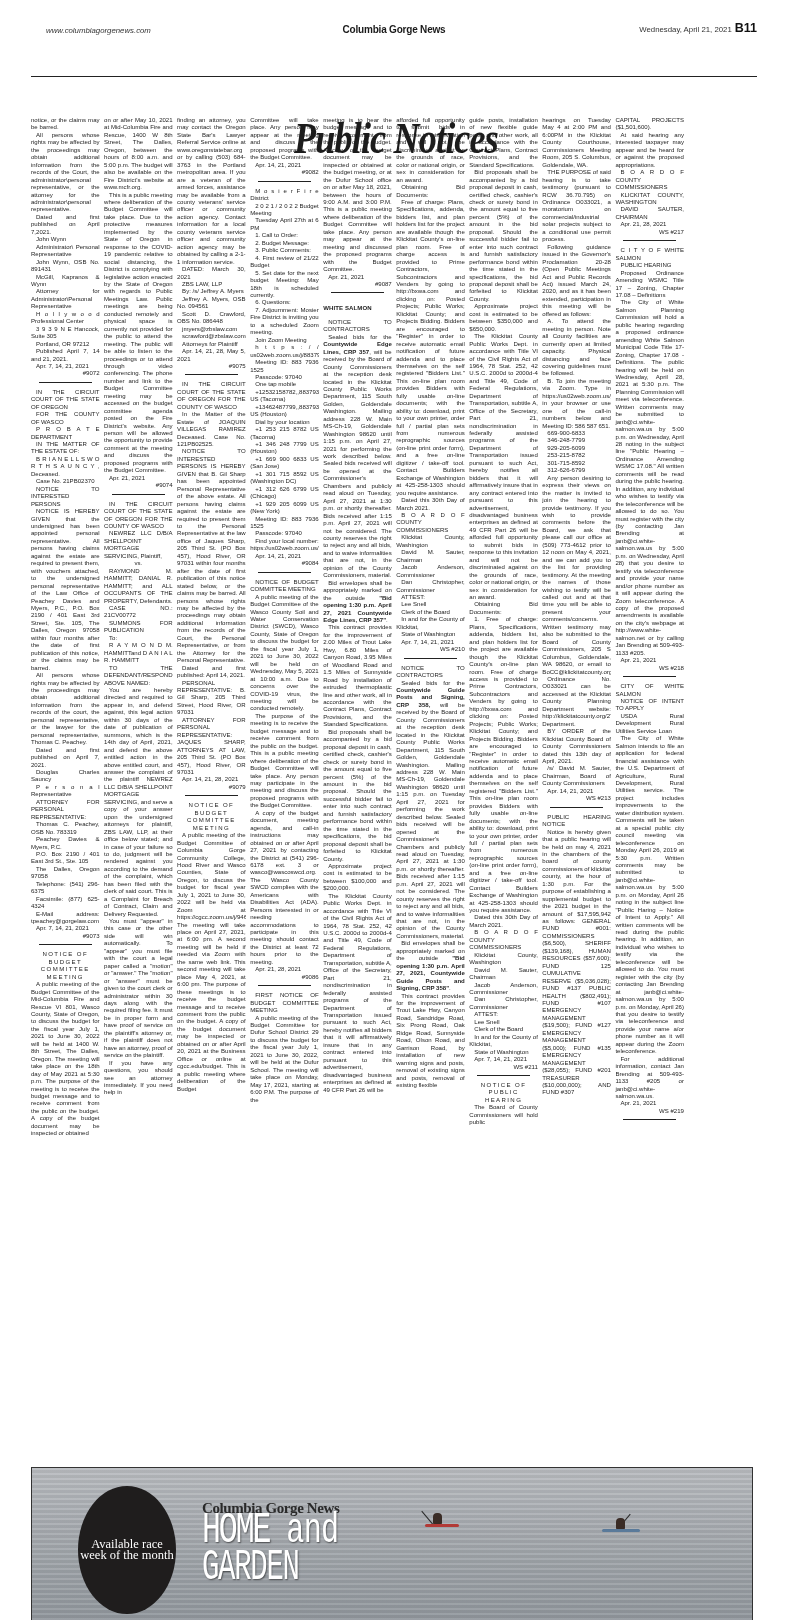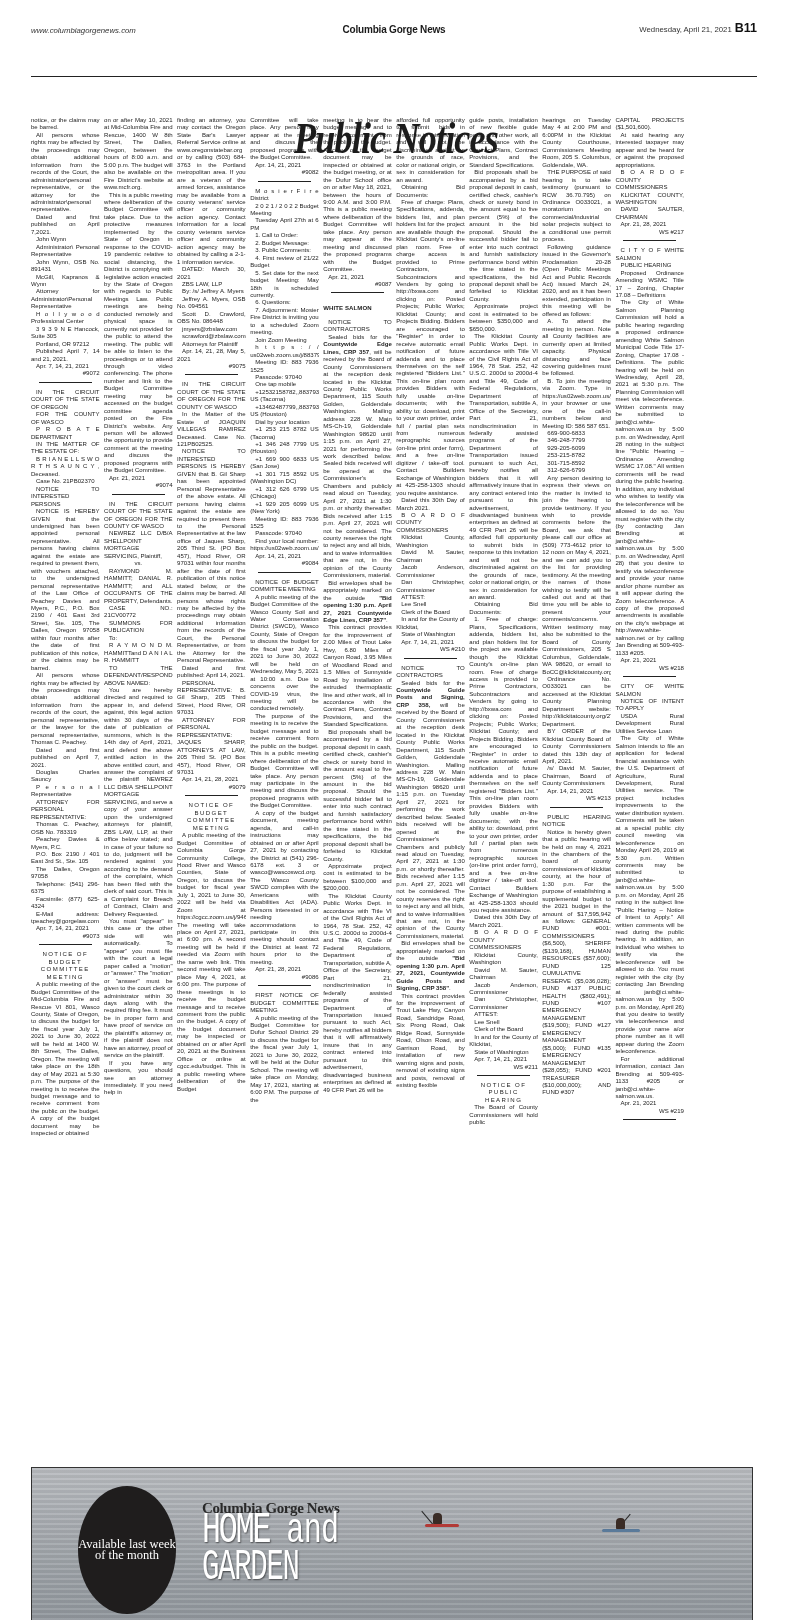--- a/index.html
+++ b/index.html
@@ -1,18 +1,18 @@
 <!DOCTYPE html>
 <html><head>
 <meta charset="utf-8">
 <style>
   html, body { margin: 0; padding: 0; background: #ffffff; }
   body { width: 792px; height: 1620px; position: relative; overflow: hidden; color: #1a1a1a; font-family: "Liberation Sans", sans-serif; }
   .masthead { position: absolute; left: 31px; top: 22px; width: 726px; height: 54px; border-bottom: 1.2px solid #222; }
-  .mh-left { position: absolute; left: 0; top: 4px; font-size: 7.8px; font-style: italic; color: #333; font-family: "Liberation Sans Narrow", "Liberation Sans", sans-serif; }
+  .mh-left { position: absolute; left: 15px; top: 4px; font-size: 7.8px; font-style: italic; color: #333; font-family: "Liberation Sans Narrow", "Liberation Sans", sans-serif; }
   .mh-center { position: absolute; left: 0; right: 0; top: 2px; text-align: center; font-size: 10px; font-weight: bold; font-family: "Liberation Sans", sans-serif; letter-spacing: -0.2px; }
   .mh-right { position: absolute; right: 0; top: -1px; font-size: 7.8px; color: #333; margin-left: 24px; }
   .mh-right b { font-size: 12.5px; color: #111; margin-left: 3px; }
   .page-title { position: absolute; left: 0; right: 0; top: 84px; text-align: center; font-family: "Liberation Serif", serif; font-style: italic; font-size: 44px; color: #1c1c1c; letter-spacing: -1px; transform: scaleX(0.82); }
   .columns { position: absolute; left: 31px; top: 117px; width: 726px; height: 1328px; display: grid; grid-template-columns: repeat(10, 1fr); column-gap: 4.5px; }
   .col { overflow: hidden; font-size: 6.05px; line-height: 7.45px; text-align: justify; font-family: "Liberation Sans", sans-serif; color: #1d1d1d; }
   .col p { margin: 0; text-indent: 5px; }
   .col p.ni { text-indent: 0; }
   .col p.c { text-align: center; text-indent: 0; }
   .col p.r { text-align: right; text-indent: 0; }
@@ -285,21 +285,21 @@
       <p class="r">WS #219</p>
       <hr>
     </div>
   <div class="col"></div>
 </main>
 
 <section class="banner">
   <div class="banner-photo">
     <div class="ripples"></div>
     <div class="oval">
-        <span>Available last week of the month</span>
+        <span>Available race week of the month</span>
       </div>
     <div class="brand-small">Columbia Gorge News</div>
     <div class="brand-big">
       <span class="l1"><span>HOME</span> <span class="and">and</span></span>
       <span class="l2">GARDEN</span>
     </div>
     <div class="kayak" style="left:393px;top:45px;">
       <div class="paddle" style="left:2px;top:-4px;"></div>
       <div class="body" style="left:8px;top:0;"></div>
       <div class="hull" style="left:0;top:11px;width:34px;background:#b23a36;"></div>

